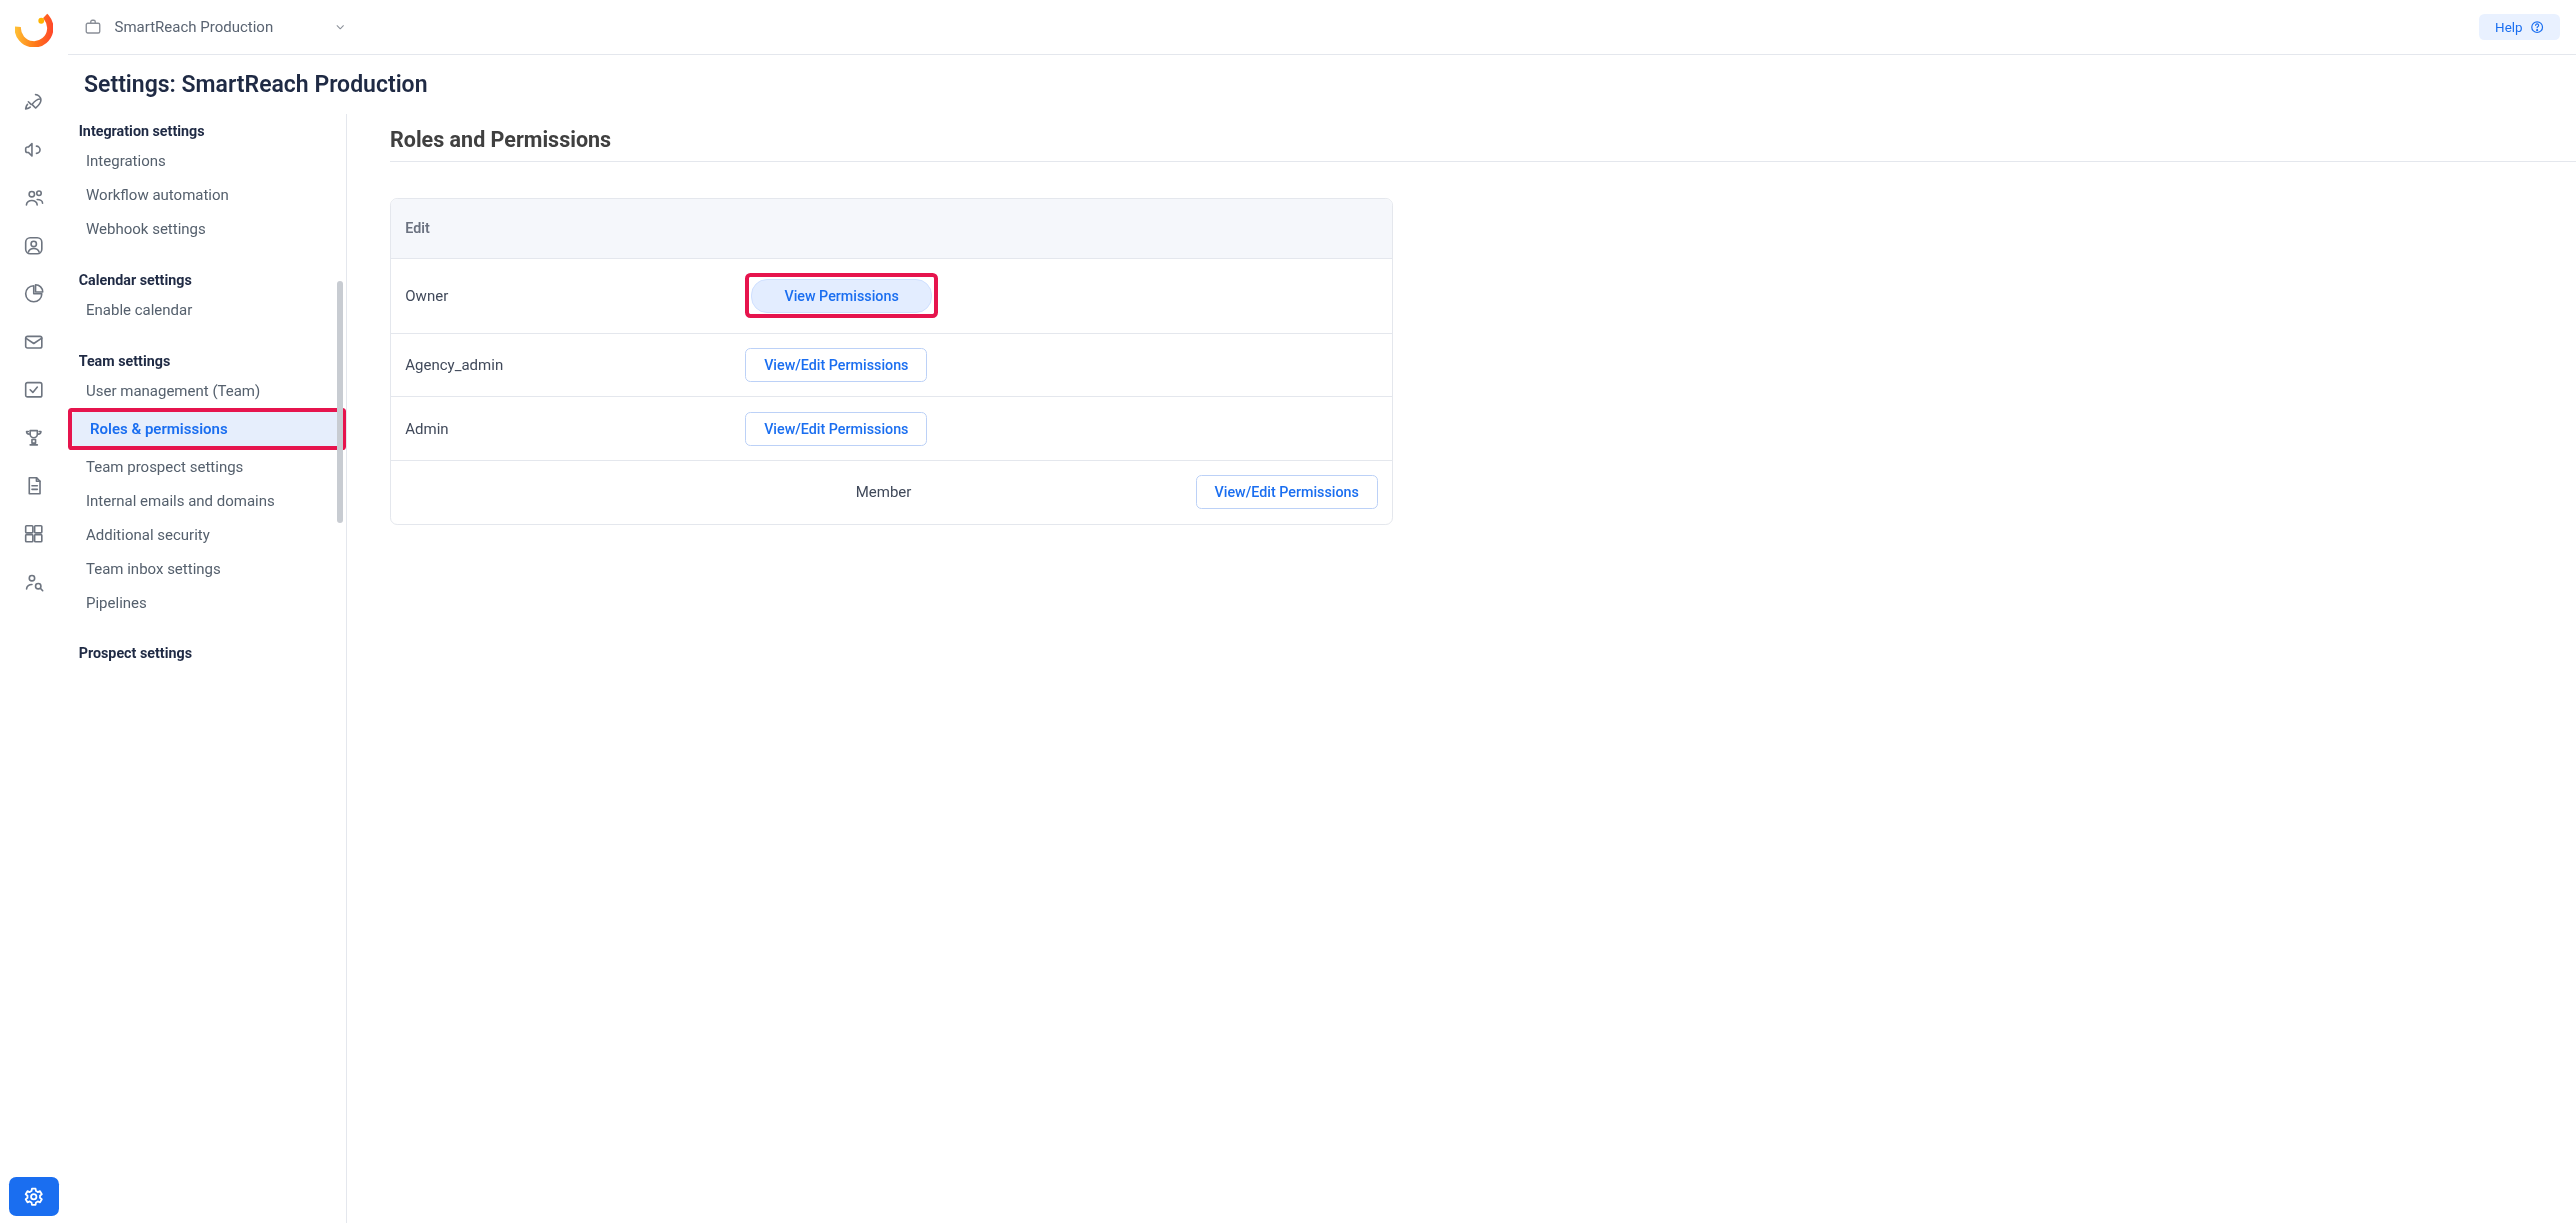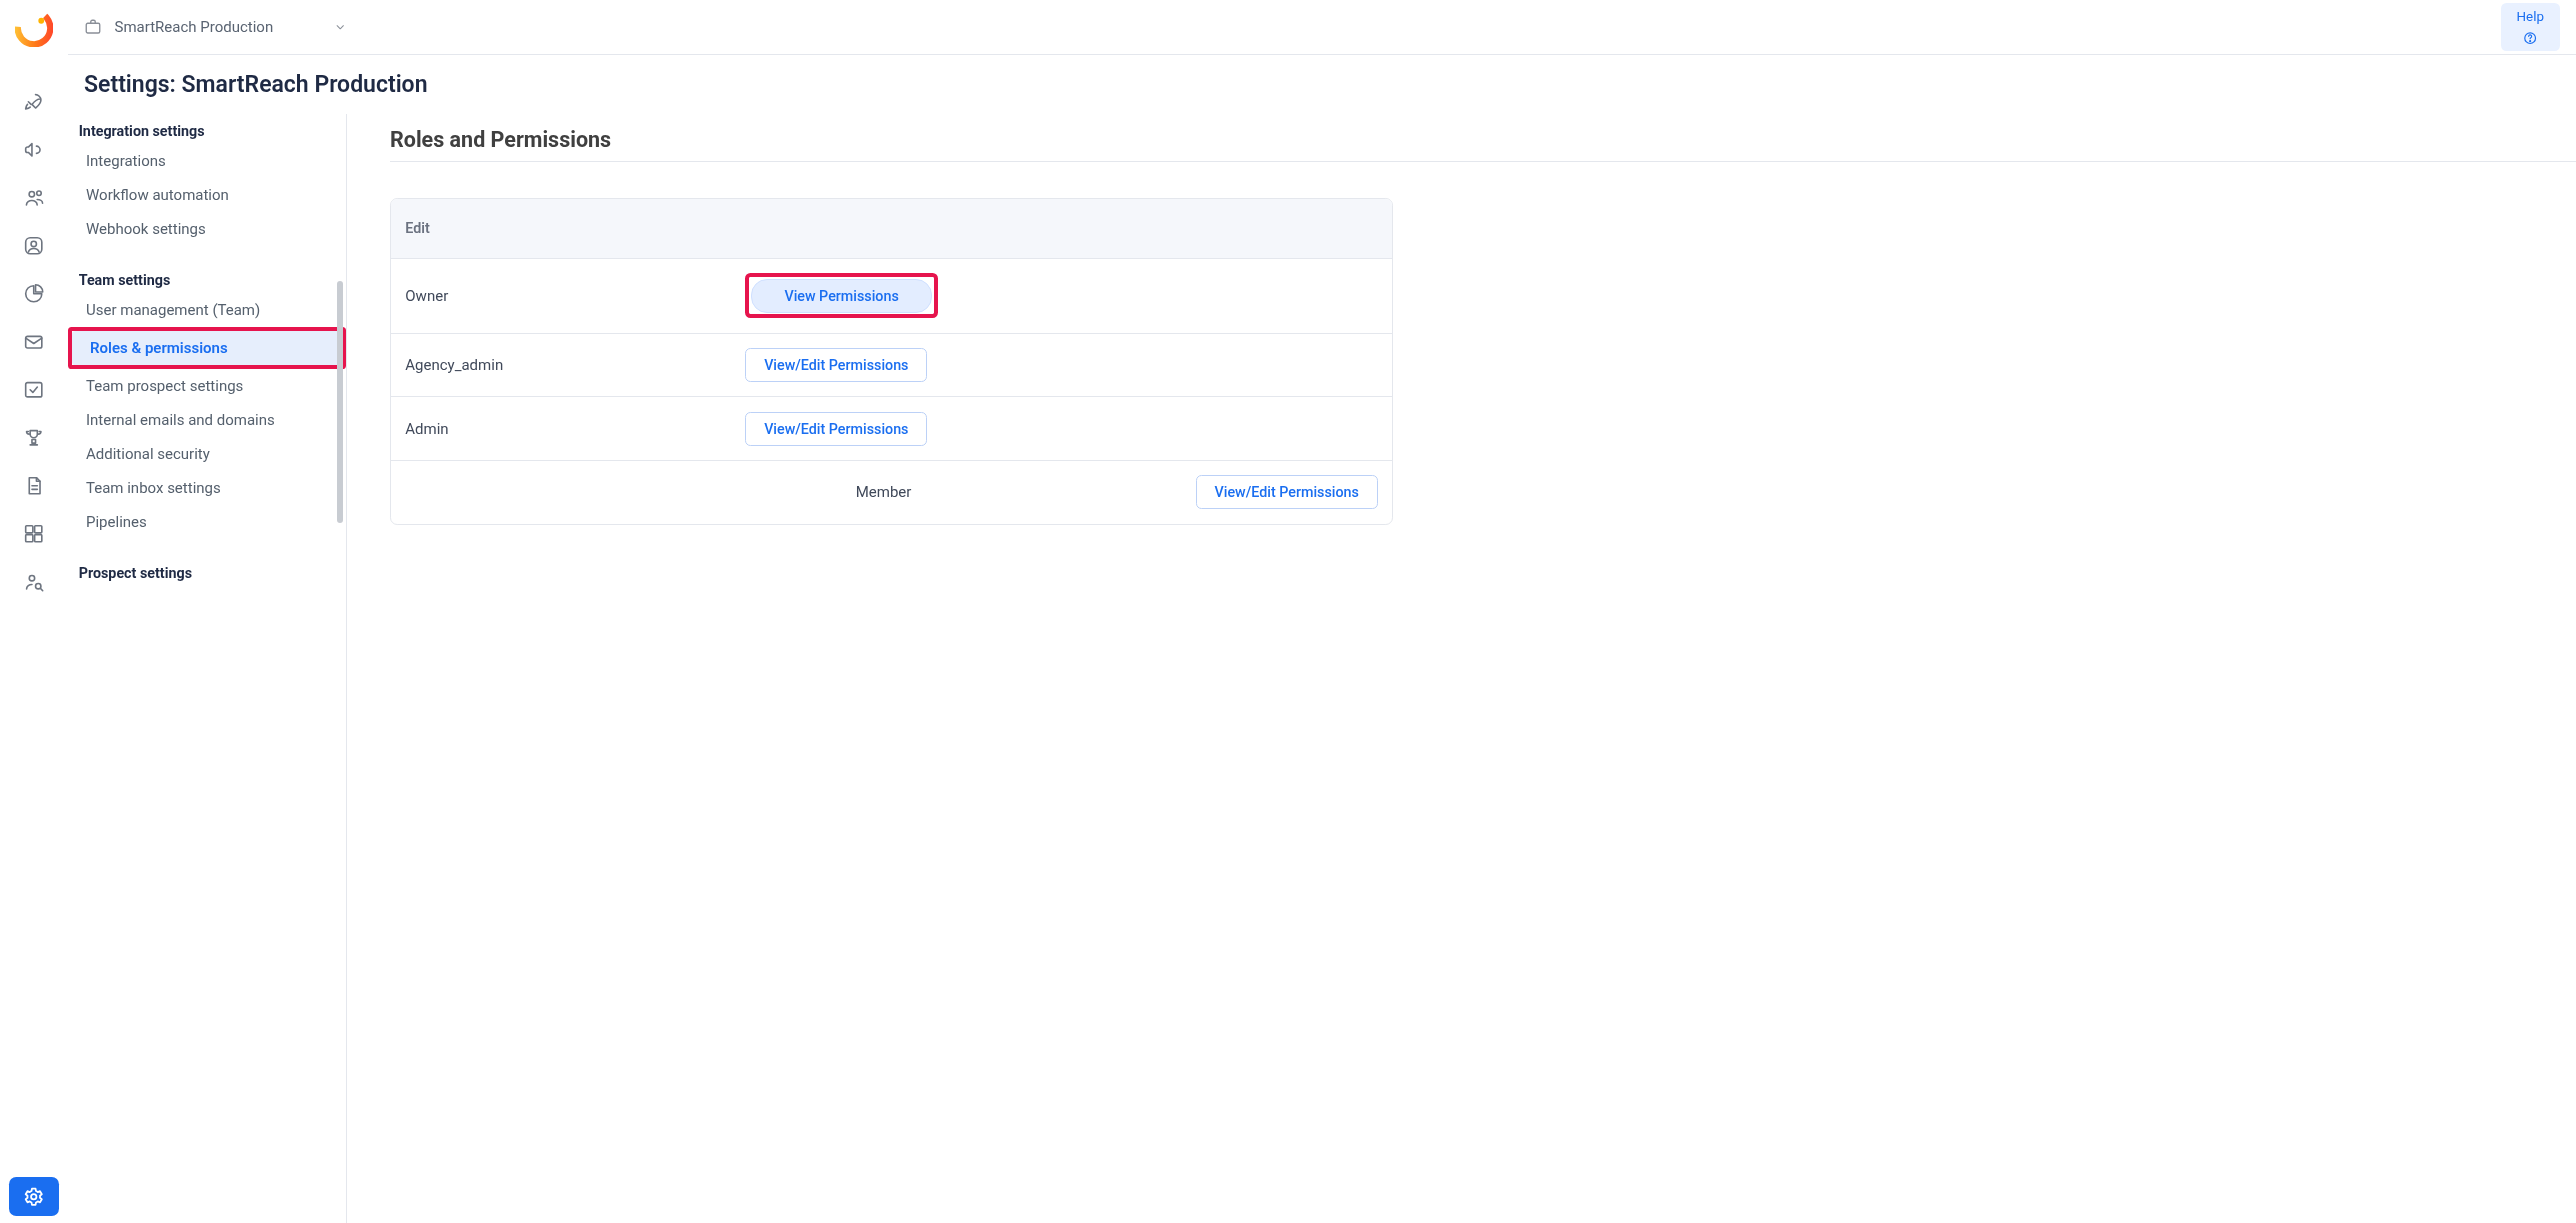--- a/index.html
+++ b/index.html
@@ -86,21 +86,20 @@
   }
   .topbar .spacer { flex: 1; }
   .help-btn {
     background: var(--blue-light);
     color: var(--blue);
     font-size: 13.4px;
     padding: 5.4px 16px;
     border-radius: 5.4px;
     display:flex; align-items:center; gap:7.2px;
     cursor: pointer;
-    flex-direction: column;
   }
 
   .page-title {
     padding: 16px 0 16px 0;
     font-size: 23px;
     font-weight: 600;
     color: var(--text-dark);
   }
 
   .content-row {
@@ -364,20 +363,24 @@
 
     <div class="content-row">
 
       <div class="settings-nav" id="settings-nav">
         <div class="scrollbar-track"></div>
       <div class="group">
             <div class="group-title">Integration settings</div>
             <div class="item">Integrations</div>
             <div class="item">Workflow automation</div>
             <div class="item">Webhook settings</div>
+          </div>
+          <div class="group">
+            <div class="group-title">Calendar settings</div>
+            <div class="item">Enable calendar</div>
           </div>
           <div class="group">
             <div class="group-title">Team settings</div>
             <div class="item">User management (Team)</div>
             <div class="highlight-outline">
               <div class="item active">Roles &amp; permissions</div>
             </div>
             <div class="item">Team prospect settings</div>
             <div class="item">Internal emails and domains</div>
             <div class="item">Additional security</div>

